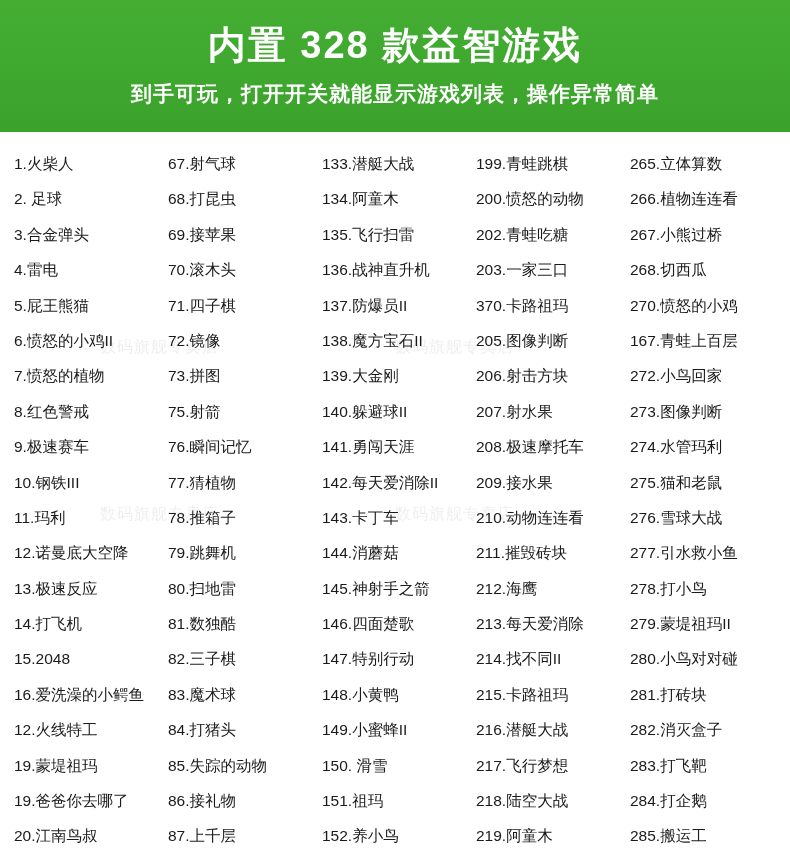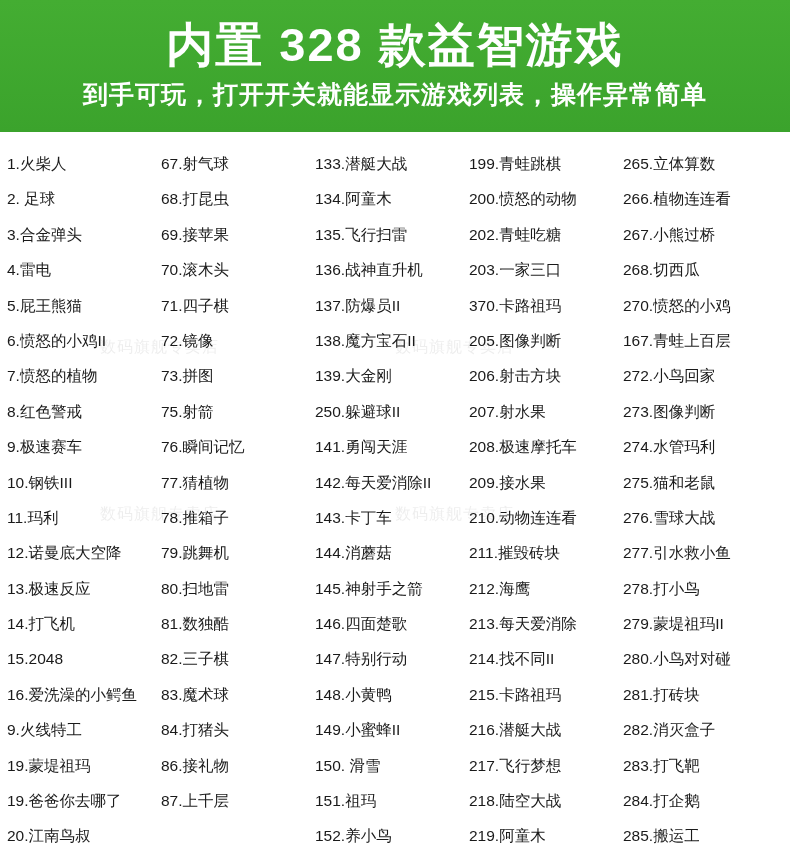--- a/index.html
+++ b/index.html
@@ -16,37 +16,37 @@
   .banner {
     background: #3fa72f;
     background: linear-gradient(180deg, #44ad32 0%, #3ba32c 100%);
     height: 132px;
     box-sizing: border-box;
     padding-top: 16px;
     text-align: center;
     color: #ffffff;
   }
   .banner-title {
-    font-size: 47px;
+    font-size: 38px;
     font-weight: bold;
     letter-spacing: 2px;
     line-height: 58px;
     white-space: nowrap;
   }
   .banner-sub {
-    font-size: 25px;
+    font-size: 21px;
     font-weight: bold;
     letter-spacing: 1px;
     line-height: 32px;
     margin-top: 4px;
     white-space: nowrap;
   }
   .list-area {
     position: relative;
-    padding: 14px 10px 0 7px;
+    padding: 14px 10px 0 14px;
     box-sizing: border-box;
     height: 729px;
     overflow: hidden;
   }
   .columns {
     display: flex;
     gap: 0;
   }
   .col {
     width: 154px;
@@ -93,21 +93,21 @@
       <div class="item">7.愤怒的植物</div>
       <div class="item">8.红色警戒</div>
       <div class="item">9.极速赛车</div>
       <div class="item">10.钢铁III</div>
       <div class="item">11.玛利</div>
       <div class="item">12.诺曼底大空降</div>
       <div class="item">13.极速反应</div>
       <div class="item">14.打飞机</div>
       <div class="item">15.2048</div>
       <div class="item">16.爱洗澡的小鳄鱼</div>
-      <div class="item">9.火线特工</div>
+      <div class="item">12.火线特工</div>
       <div class="item">19.蒙堤祖玛</div>
       <div class="item">19.爸爸你去哪了</div>
       <div class="item">20.江南鸟叔</div>
       <div class="item">21.小熊过桥</div>
 
     </div>
     <div class="col">
       <div class="item">67.射气球</div>
       <div class="item">68.打昆虫</div>
       <div class="item">69.接苹果</div>
@@ -118,33 +118,34 @@
       <div class="item">75.射箭</div>
       <div class="item">76.瞬间记忆</div>
       <div class="item">77.猜植物</div>
       <div class="item">78.推箱子</div>
       <div class="item">79.跳舞机</div>
       <div class="item">80.扫地雷</div>
       <div class="item">81.数独酷</div>
       <div class="item">82.三子棋</div>
       <div class="item">83.魔术球</div>
       <div class="item">84.打猪头</div>
+      <div class="item">85.失踪的动物</div>
       <div class="item">86.接礼物</div>
       <div class="item">87.上千层</div>
 
     </div>
     <div class="col">
       <div class="item">133.潜艇大战</div>
       <div class="item">134.阿童木</div>
       <div class="item">135.飞行扫雷</div>
       <div class="item">136.战神直升机</div>
       <div class="item">137.防爆员II</div>
       <div class="item">138.魔方宝石II</div>
       <div class="item">139.大金刚</div>
-      <div class="item">250.躲避球II</div>
+      <div class="item">140.躲避球II</div>
       <div class="item">141.勇闯天涯</div>
       <div class="item">142.每天爱消除II</div>
       <div class="item">143.卡丁车</div>
       <div class="item">144.消蘑菇</div>
       <div class="item">145.神射手之箭</div>
       <div class="item">146.四面楚歌</div>
       <div class="item">147.特别行动</div>
       <div class="item">148.小黄鸭</div>
       <div class="item">149.小蜜蜂II</div>
       <div class="item">150. 滑雪</div>

